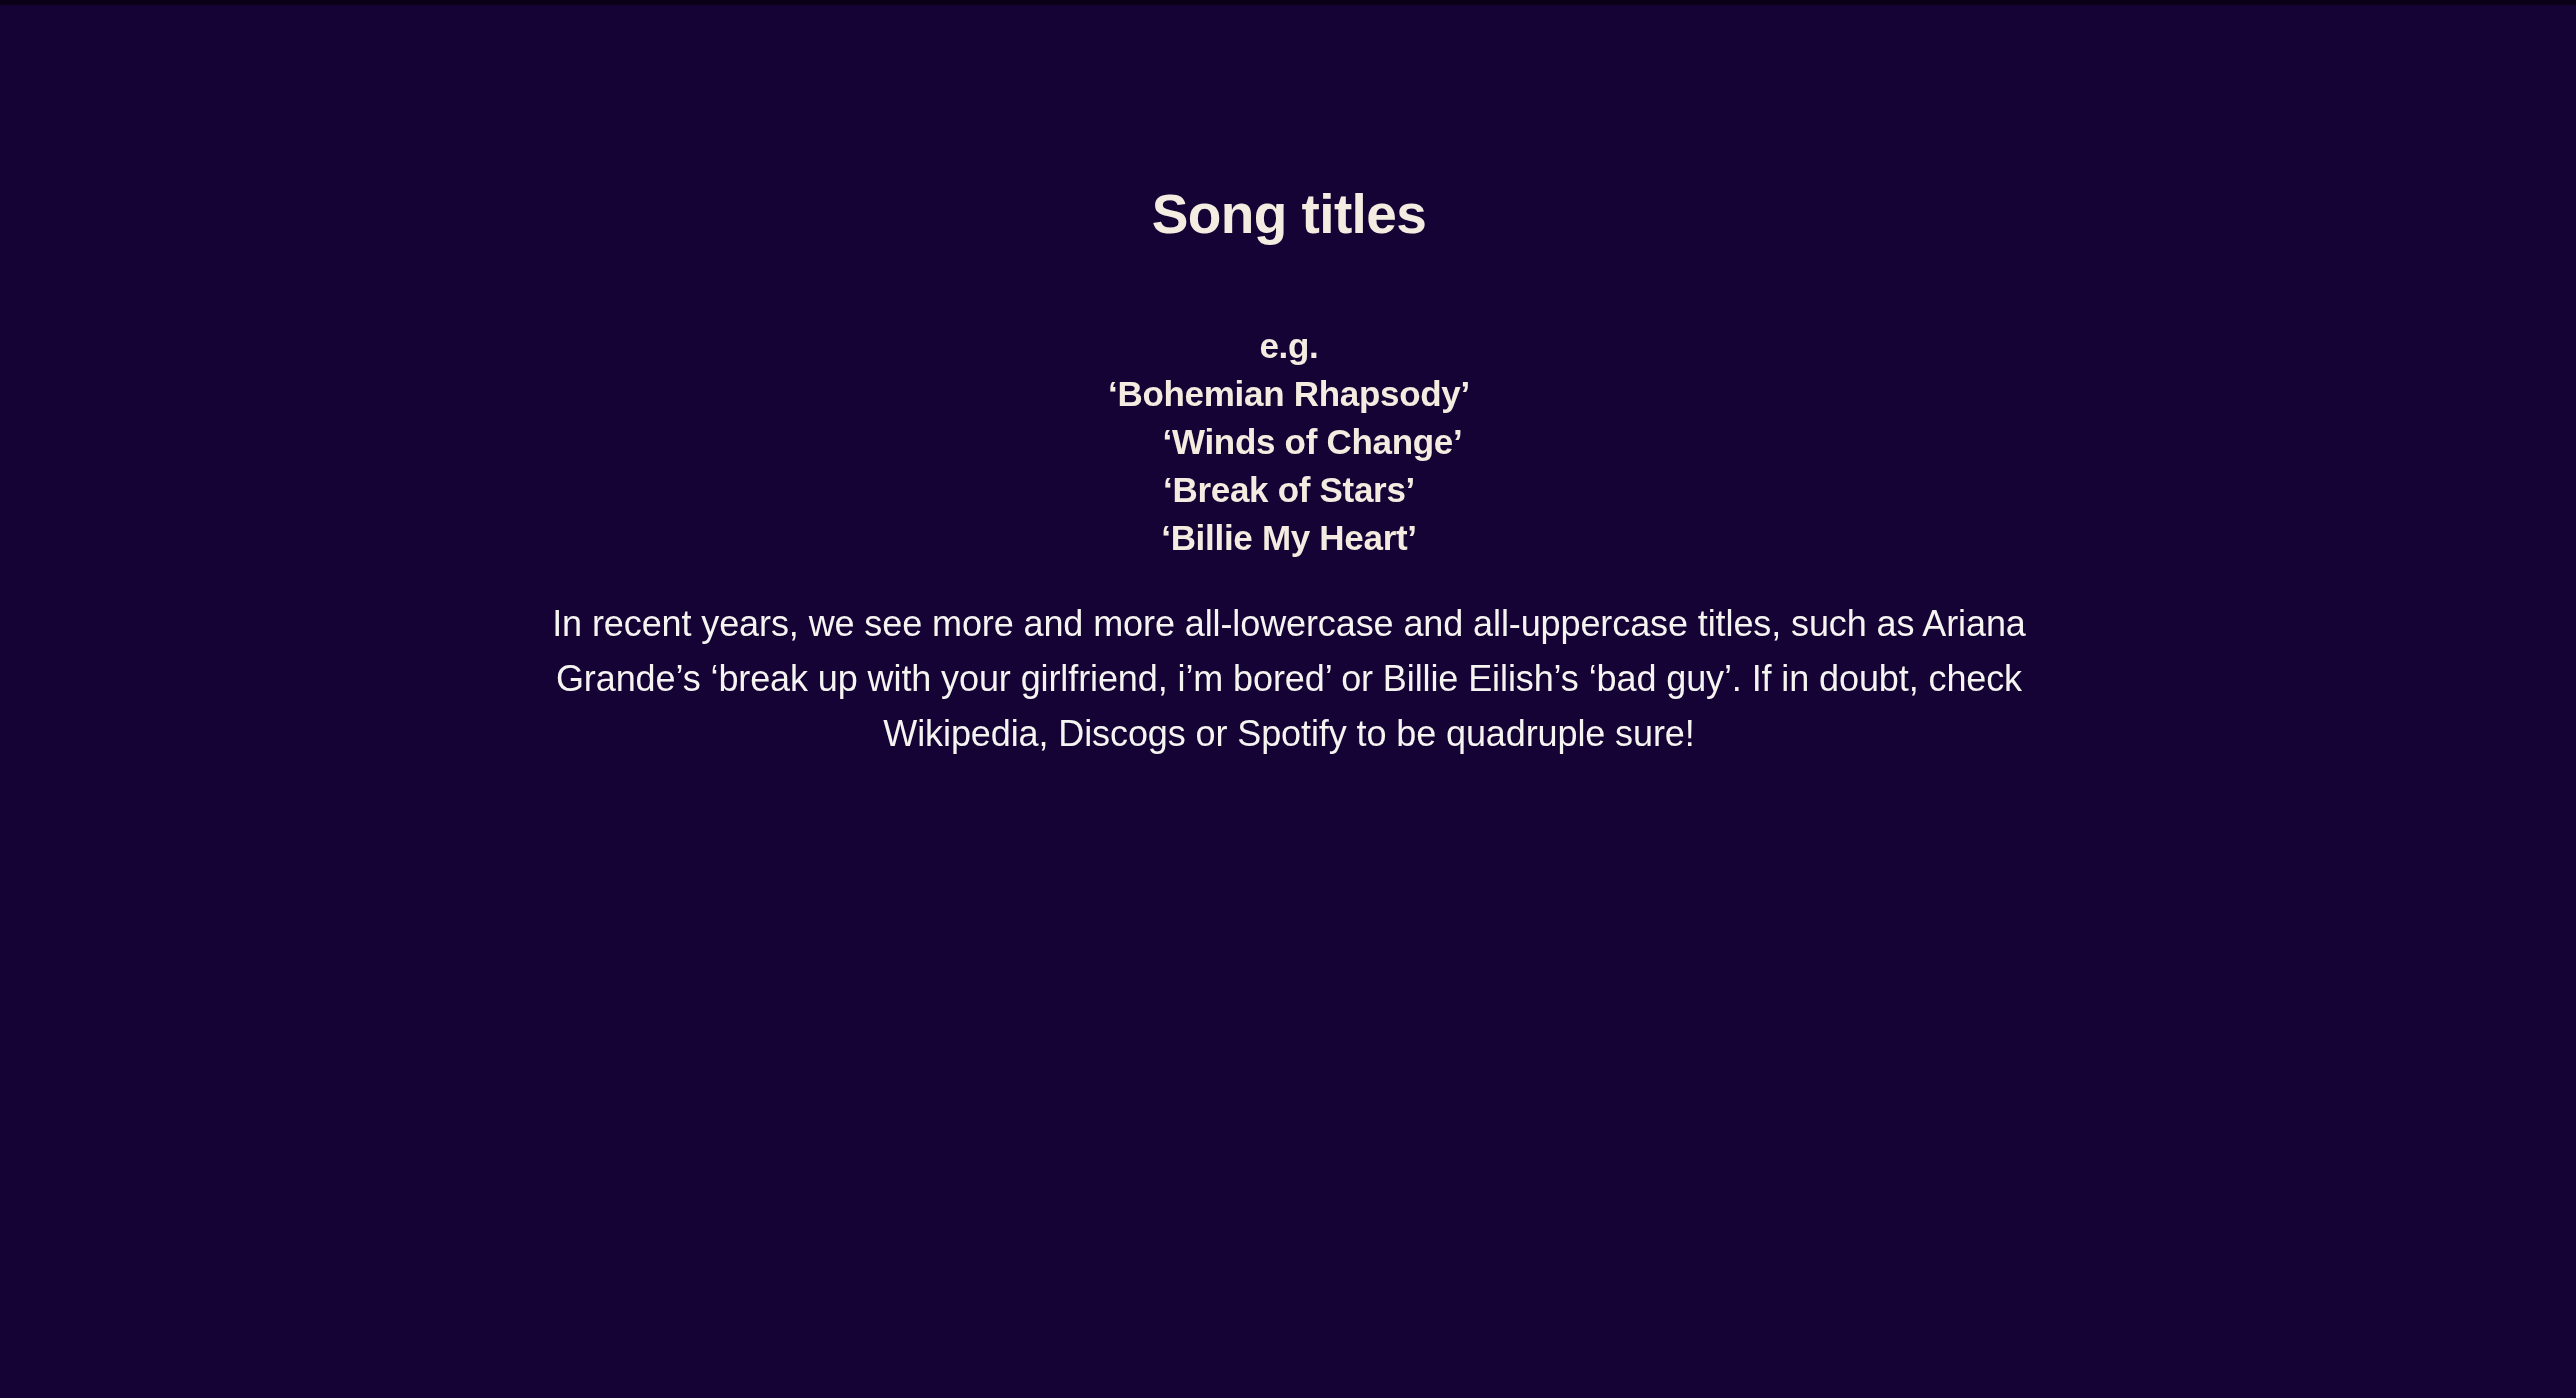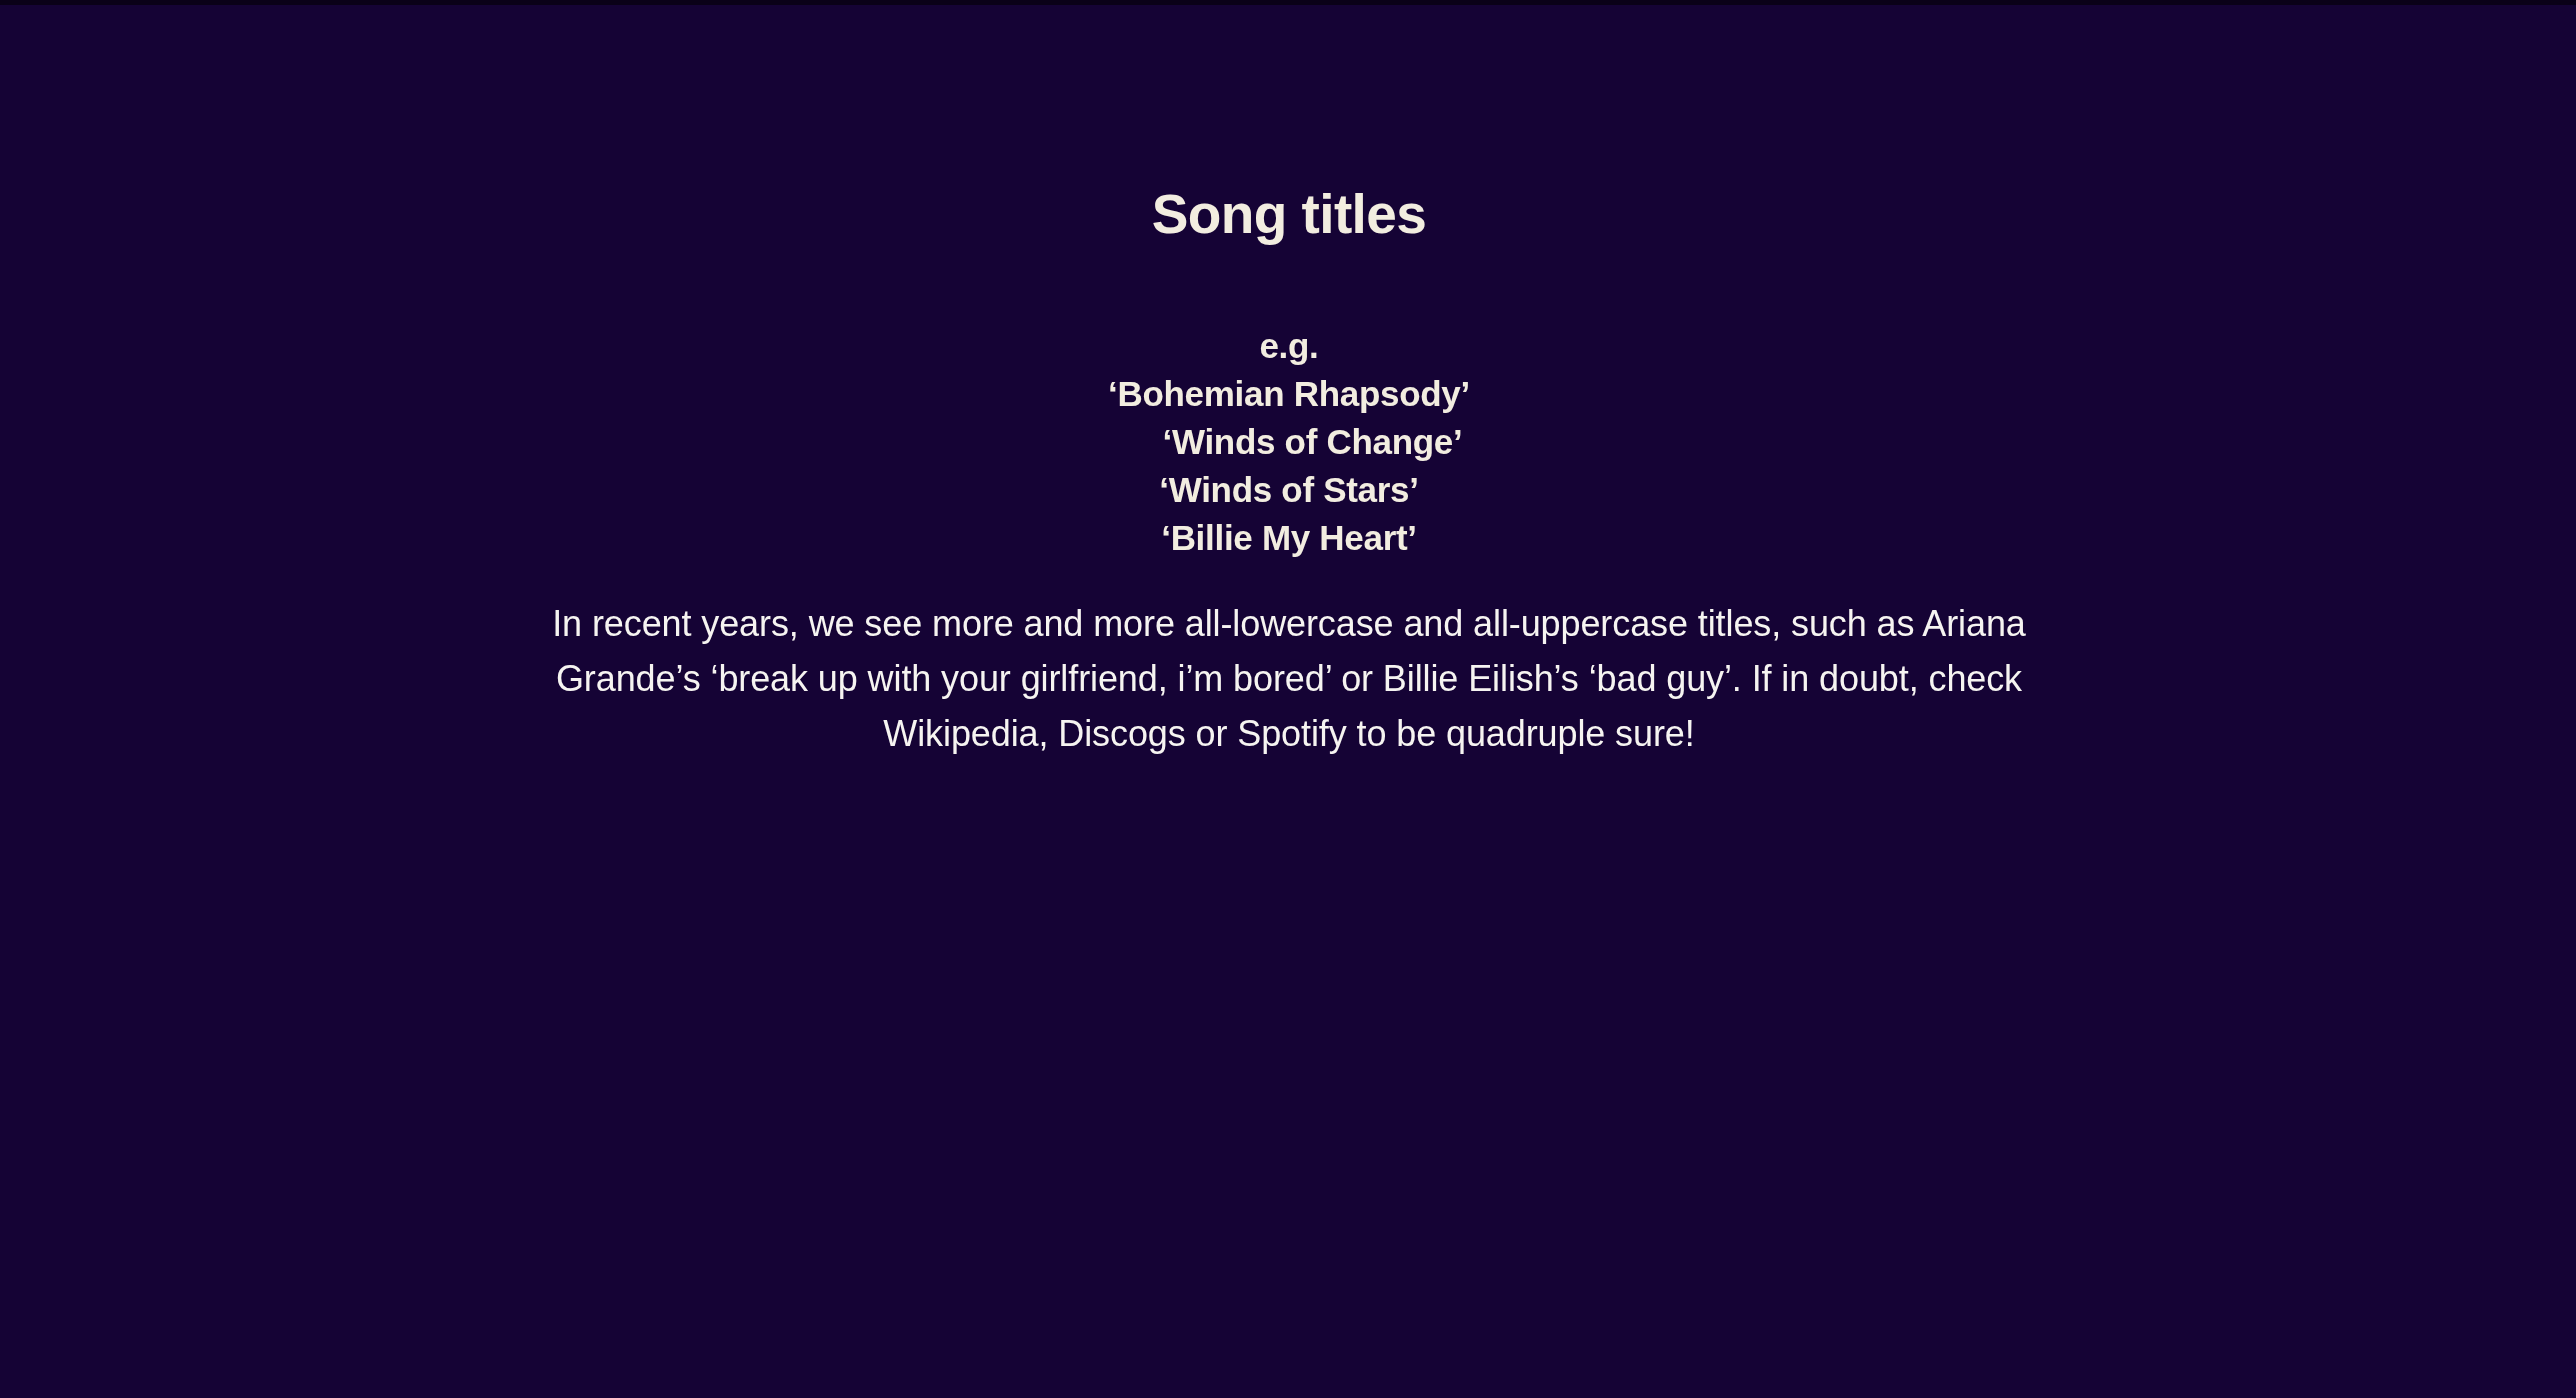--- a/index.html
+++ b/index.html
@@ -115,21 +115,21 @@
 
   <div id="content">
 
     <h1 class="slide-title" style="color: rgb(242, 237, 224);">Song titles</h1>
 
 
     <div id="examples-block">
       <div class="eg-label" style="color: rgb(242, 237, 224);">e.g.</div>
       <div class="example-line" style="color: rgb(242, 237, 224);">‘Bohemian Rhapsody’</div>
       <div class="example-line" style="color: rgb(242, 237, 224); margin-left: 47px;">‘Winds of Change’</div>
-      <div class="example-line" style="color: rgb(242, 237, 224);">‘Winds of Stars’</div>
+      <div class="example-line" style="color: rgb(242, 237, 224);">‘Break of Stars’</div>
       <div class="example-line" style="color: rgb(242, 237, 224);">‘Billie My Heart’</div>
     </div>
 
     <p class="body-para" id="para-outro" style="color: rgb(246, 244, 241);">In recent years, we see more and more all-lowercase and all-uppercase titles, such as Ariana Grande’s ‘break up with your girlfriend, i’m bored’ or Billie Eilish’s ‘bad guy’. If in doubt, check Wikipedia, Discogs or Spotify to be quadruple sure!</p>
 
   </div>
 </div>
 
 
 </body></html>

